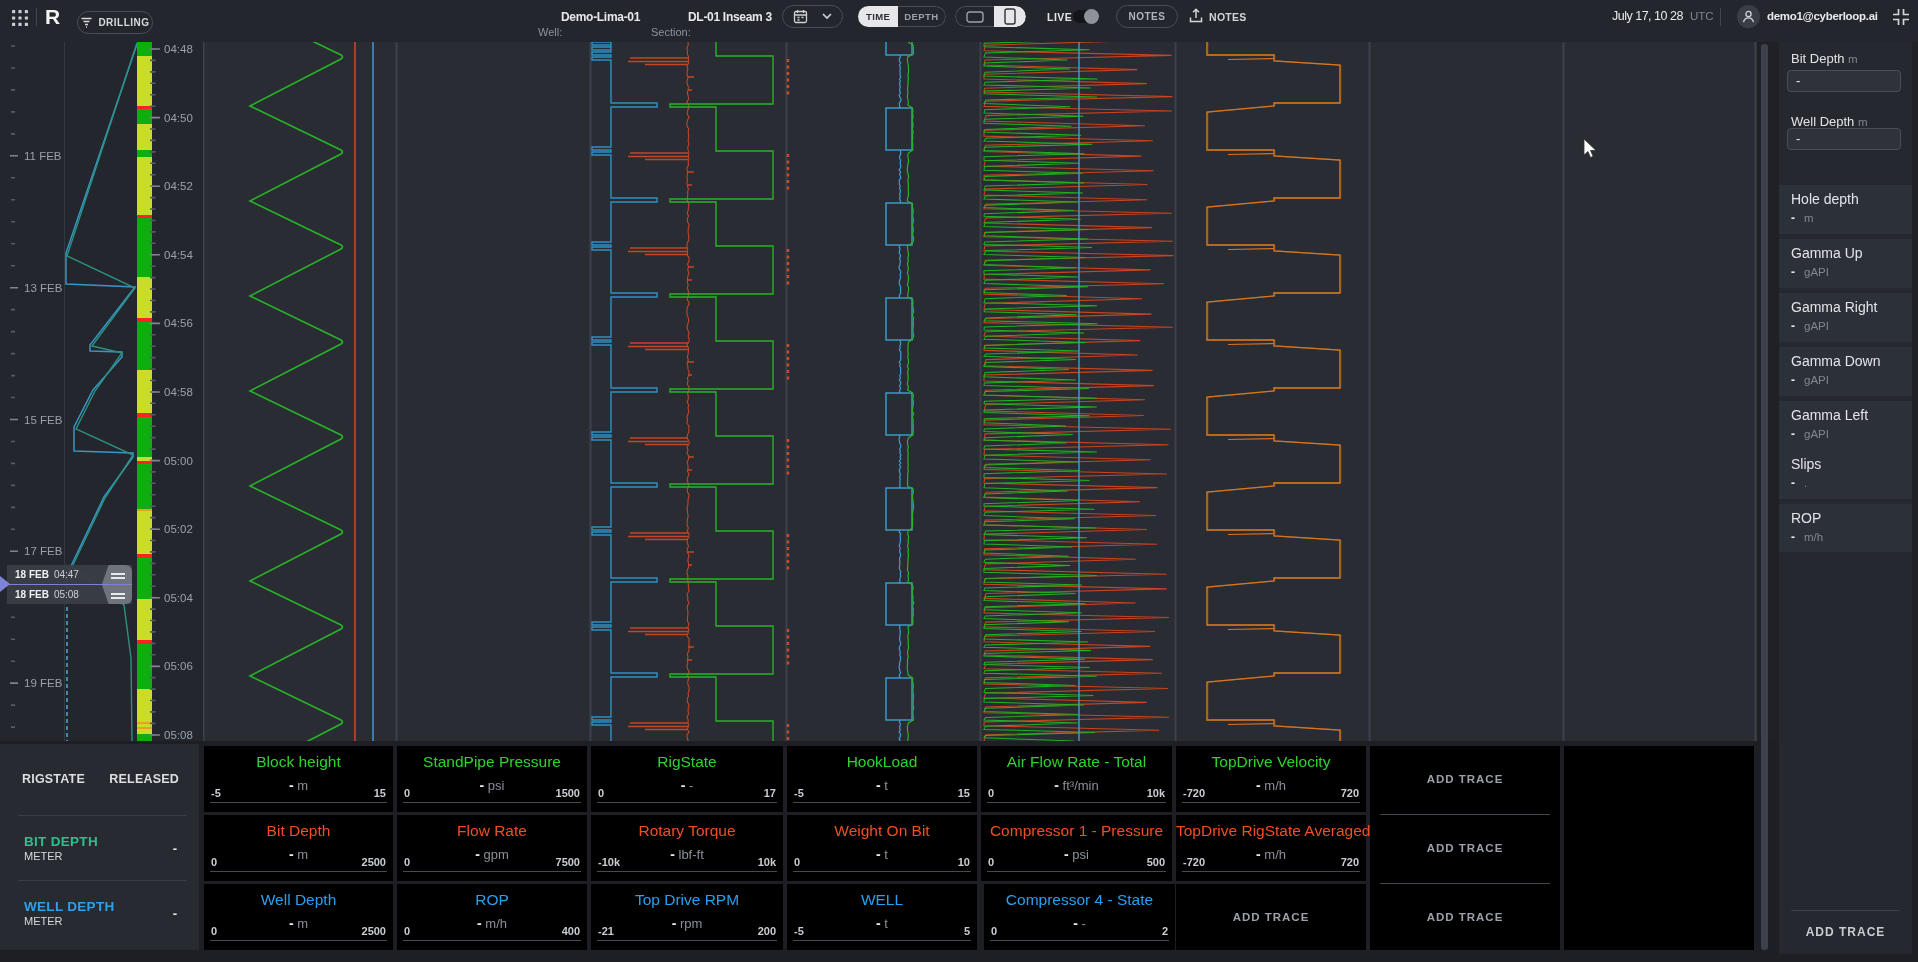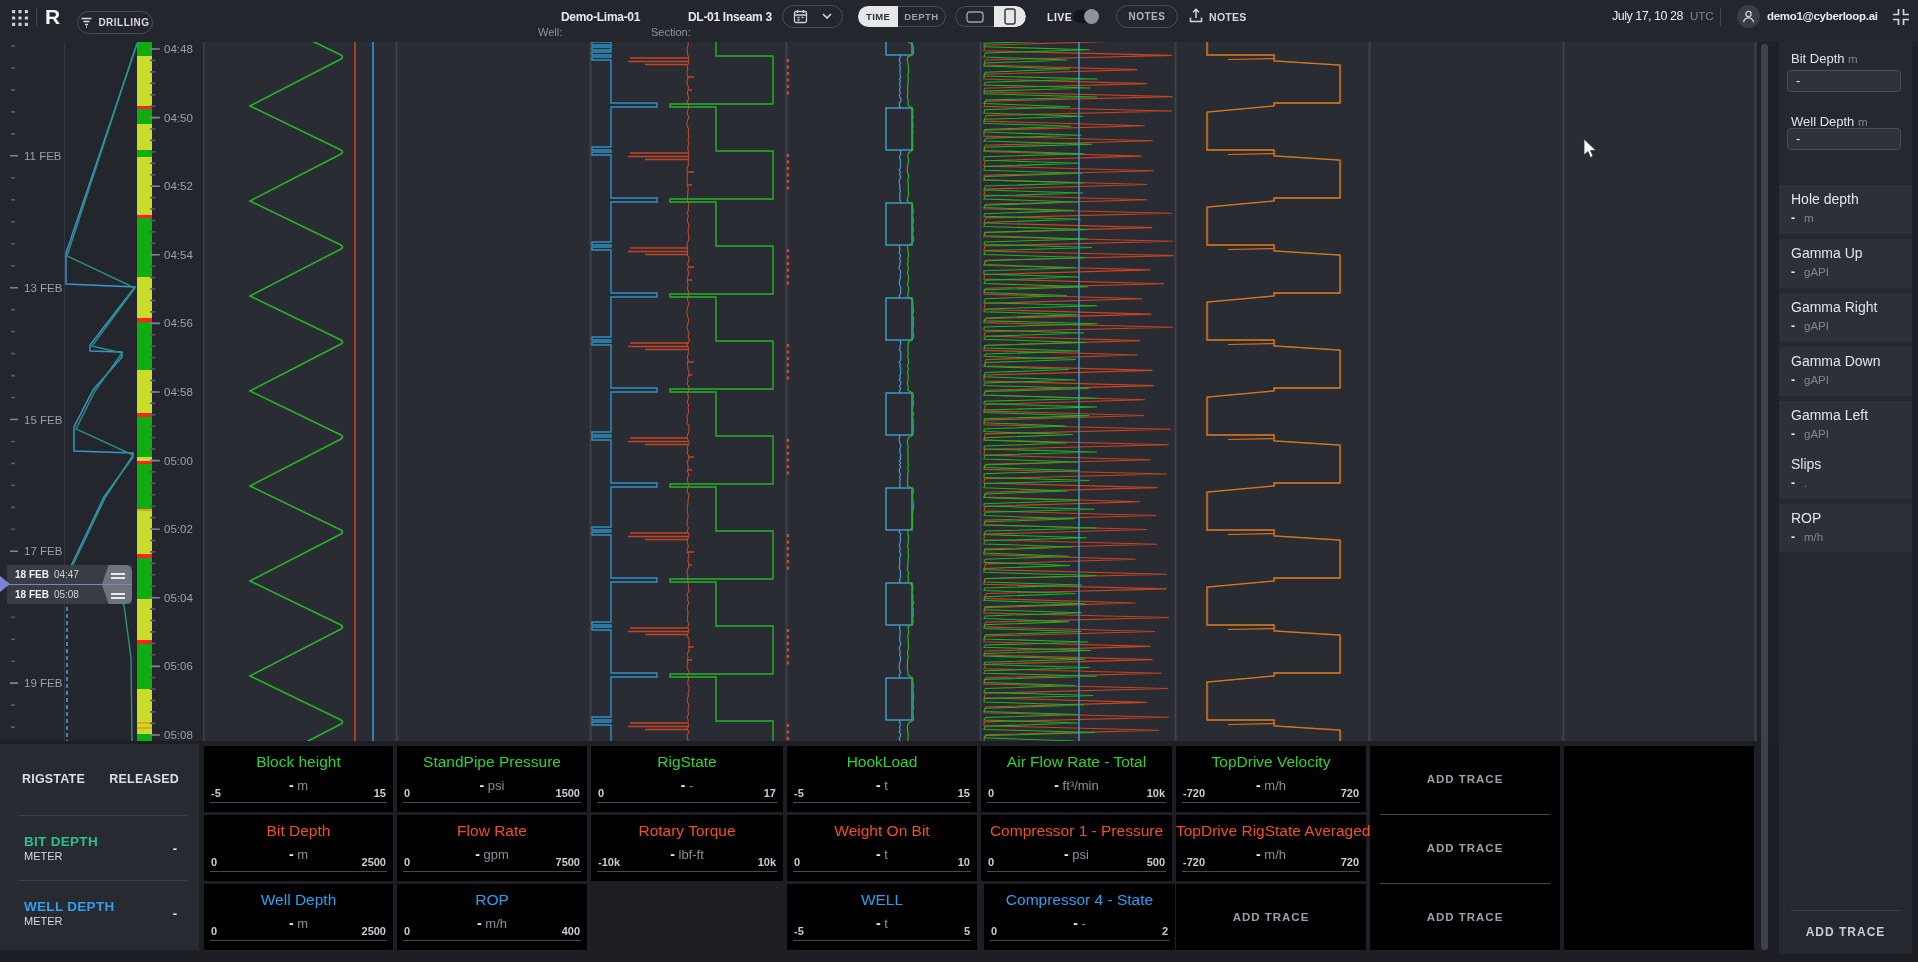--- a/index.html
+++ b/index.html
@@ -336,20 +336,27 @@
       <div class="cmax">17</div>
 <div class="cline"></div>
     </div>
 <div class="cell" style="left:591px;top:74px;width:192px">
 <div class="ct" style="color:#f04f23">Rotary Torque</div>
 <div class="cv"><b>-</b> <span class="lu">lbf-ft</span></div>
 <div class="cmin">-10k</div>
       <div class="cmax">10k</div>
 <div class="cline"></div>
     </div>
+<div class="cell" style="left:591px;top:143px;width:192px">
+<div class="ct" style="color:#28a0f0">Top Drive RPM</div>
+<div class="cv"><b>-</b> <span class="lu">rpm</span></div>
+<div class="cmin">-21</div>
+      <div class="cmax">200</div>
+<div class="cline"></div>
+    </div>
 <div class="cell" style="left:787px;top:5px;width:190px">
 <div class="ct" style="color:#2fd32f">HookLoad</div>
 <div class="cv"><b>-</b> <span class="lu">t</span></div>
 <div class="cmin">-5</div>
       <div class="cmax">15</div>
 <div class="cline"></div>
     </div>
 <div class="cell" style="left:787px;top:74px;width:190px">
 <div class="ct" style="color:#f04f23">Weight On Bit</div>
 <div class="cv"><b>-</b> <span class="lu">t</span></div>

